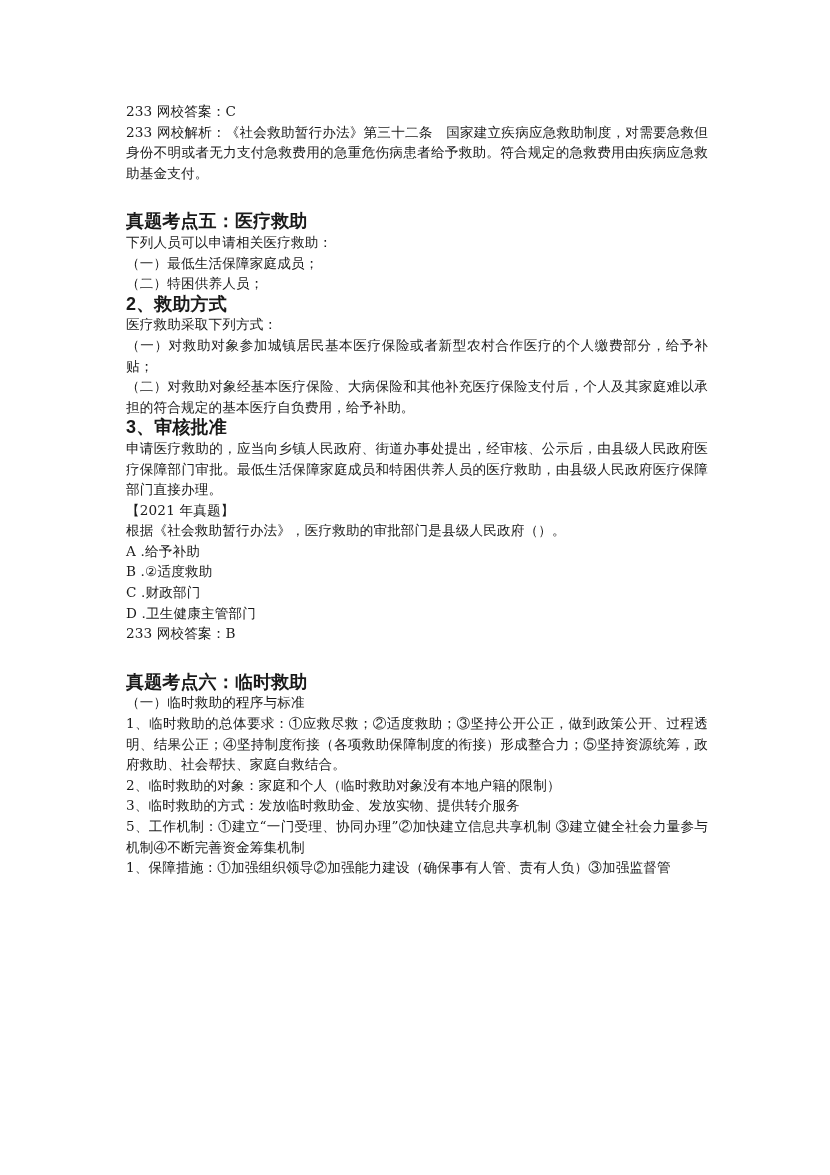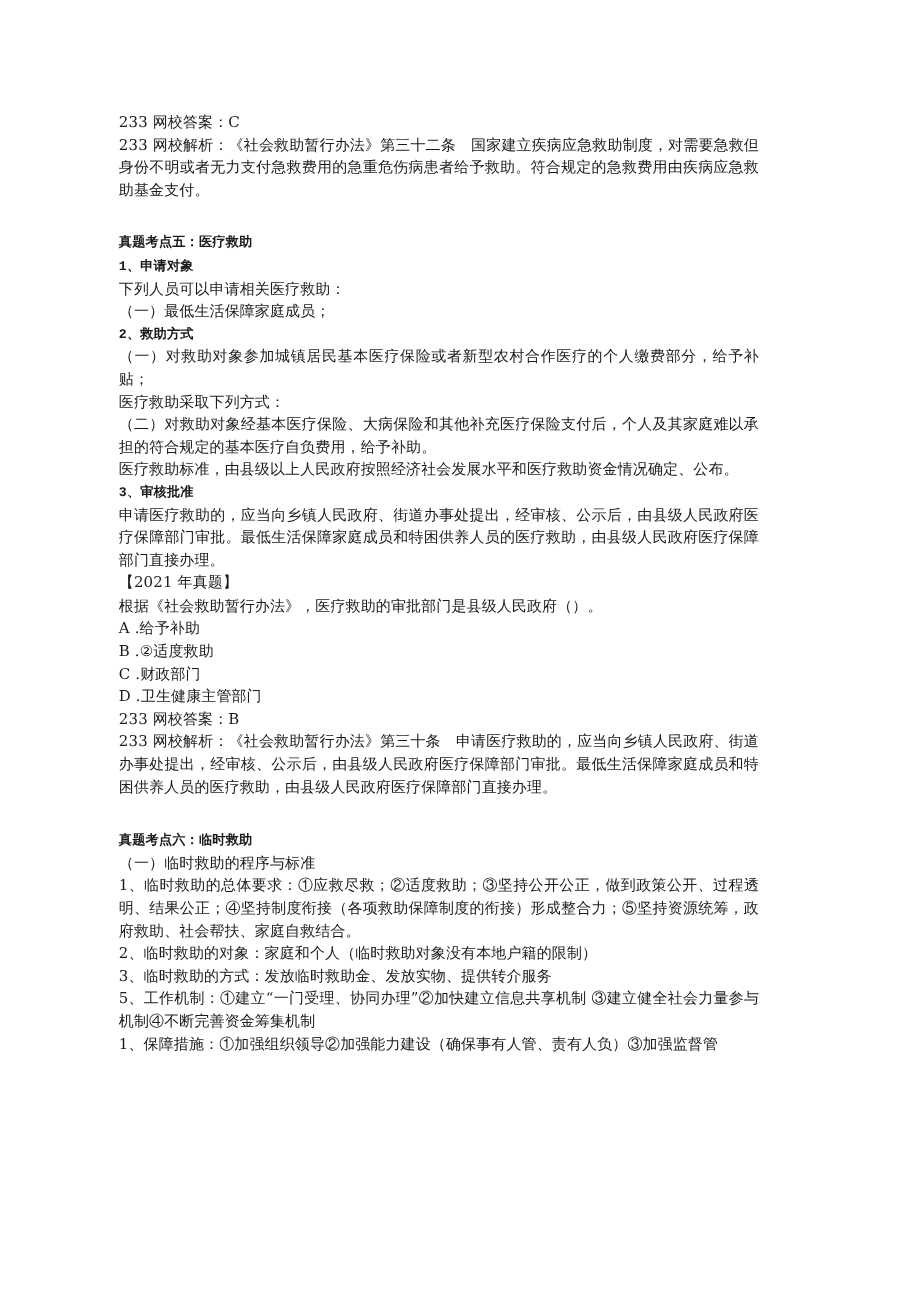--- a/index.html
+++ b/index.html
@@ -1,54 +1,52 @@
 <!DOCTYPE html>
 <html><head>
 <meta charset="utf-8">
 <style>
   html, body { margin: 0; padding: 0; background: #ffffff; }
   body { width: 830px; height: 1175px; position: relative; overflow: hidden;
          font-family: "DejaVu Serif", "Liberation Serif", serif; color: #1a1a1a; }
-  .page { position: absolute; left: 108px; top: 101px; width: 582px;
+  .page { position: absolute; left: 126px; top: 101px; width: 582px;
           font-size: 13.6px; line-height: 20.6px; letter-spacing: 0.15px; }
   .p { margin: 0; text-align: justify; text-align-last: left; }
-  .bold { font-weight: bold; font-family: Liberation Mono, monospace; font-size: 12px; }
+  .bold { font-weight: bold; font-family: Liberation Sans, sans-serif; font-size: 18px; }
   .gap { height: 28px; }
 </style>
 </head>
 <body>
 
 <div class="page">
   <p class="p">233 网校答案：C</p>
   <p class="p">233 网校解析：《社会救助暂行办法》第三十二条　国家建立疾病应急救助制度，对需要急救但身份不明或者无力支付急救费用的急重危伤病患者给予救助。符合规定的急救费用由疾病应急救助基金支付。</p>
 
   <div class="gap"></div>
 
   <p class="p bold">真题考点五：医疗救助</p>
-  <p class="p bold">1、申请对象</p>
   <p class="p">下列人员可以申请相关医疗救助：</p>
   <p class="p">（一）最低生活保障家庭成员；</p>
+  <p class="p">（二）特困供养人员；</p>
 
   <p class="p bold">2、救助方式</p>
+  <p class="p">医疗救助采取下列方式：</p>
   <p class="p">（一）对救助对象参加城镇居民基本医疗保险或者新型农村合作医疗的个人缴费部分，给予补贴；</p>
-  <p class="p">医疗救助采取下列方式：</p>
   <p class="p">（二）对救助对象经基本医疗保险、大病保险和其他补充医疗保险支付后，个人及其家庭难以承担的符合规定的基本医疗自负费用，给予补助。</p>
-  <p class="p">医疗救助标准，由县级以上人民政府按照经济社会发展水平和医疗救助资金情况确定、公布。</p>
 
   <p class="p bold">3、审核批准</p>
   <p class="p">申请医疗救助的，应当向乡镇人民政府、街道办事处提出，经审核、公示后，由县级人民政府医疗保障部门审批。最低生活保障家庭成员和特困供养人员的医疗救助，由县级人民政府医疗保障部门直接办理。</p>
 
   <p class="p">【2021 年真题】</p>
   <p class="p">根据《社会救助暂行办法》，医疗救助的审批部门是县级人民政府（）。</p>
   <p class="p">A .给予补助</p>
   <p class="p">B .②适度救助</p>
   <p class="p">C .财政部门</p>
   <p class="p">D .卫生健康主管部门</p>
   <p class="p">233 网校答案：B</p>
-  <p class="p">233 网校解析：《社会救助暂行办法》第三十条　申请医疗救助的，应当向乡镇人民政府、街道办事处提出，经审核、公示后，由县级人民政府医疗保障部门审批。最低生活保障家庭成员和特困供养人员的医疗救助，由县级人民政府医疗保障部门直接办理。</p>
 
   <div class="gap"></div>
 
   <p class="p bold">真题考点六：临时救助</p>
   <p class="p">（一）临时救助的程序与标准</p>
   <p class="p">1、临时救助的总体要求：①应救尽救；②适度救助；③坚持公开公正，做到政策公开、过程透明、结果公正；④坚持制度衔接（各项救助保障制度的衔接）形成整合力；⑤坚持资源统筹，政府救助、社会帮扶、家庭自救结合。</p>
   <p class="p">2、临时救助的对象：家庭和个人（临时救助对象没有本地户籍的限制）</p>
   <p class="p">3、临时救助的方式：发放临时救助金、发放实物、提供转介服务</p>
   <p class="p">5、工作机制：①建立“一门受理、协同办理”②加快建立信息共享机制 ③建立健全社会力量参与机制④不断完善资金筹集机制</p>
   <p class="p">1、保障措施：①加强组织领导②加强能力建设（确保事有人管、责有人负）③加强监督管</p>

